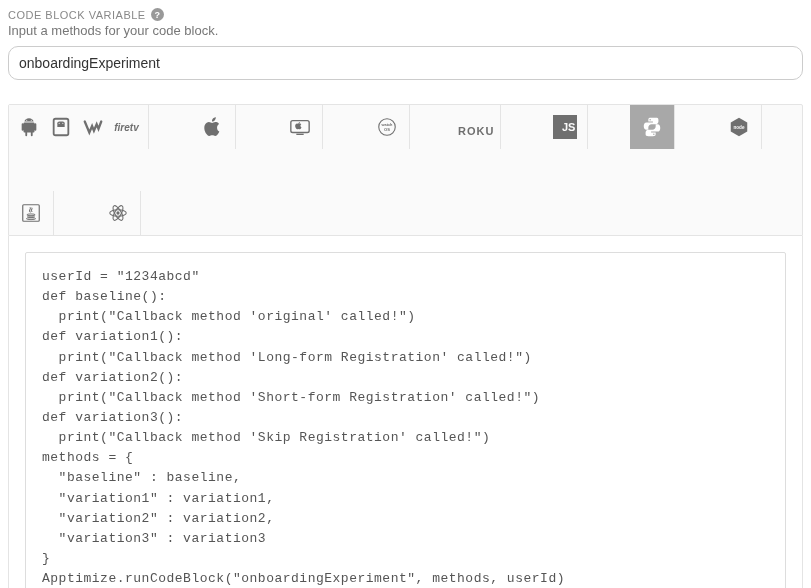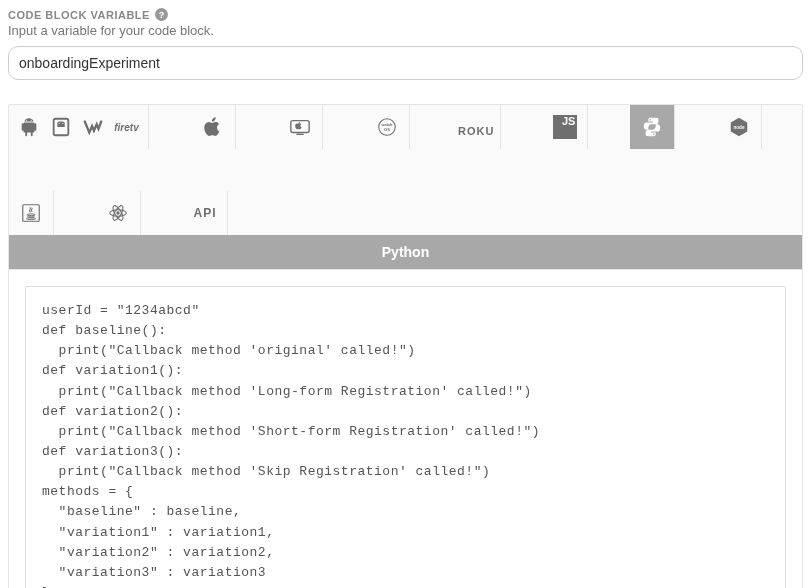--- a/index.html
+++ b/index.html
@@ -12,21 +12,21 @@
   .label-row {
     display: flex;
     align-items: center;
     gap: 5px;
     margin-bottom: 2px;
   }
   .section-label {
     font-size: 11px;
     letter-spacing: 0.5px;
     color: #888;
-    font-weight: 700;
+    font-weight: 400;
   }
   .help-icon {
     width: 13px;
     height: 13px;
     border-radius: 50%;
     background: #999;
     color: #fff;
     font-size: 9px;
     font-weight: bold;
     display: inline-flex;
@@ -111,21 +111,21 @@
 </style>
 </head>
 <body>
 
 
 
 <div class="label-row">
   <span class="section-label">CODE BLOCK VARIABLE</span>
   <span class="help-icon">?</span>
 </div>
-<div class="hint">Input a variable for your code block.</div>
+<div class="hint">Input a methods for your code block.</div>
 
 <input class="var-input" type="text" value="onboardingExperiment" style="">
 
 <div class="tabs-wrap">
   <div class="tabs">
 
     <div class="tab wide">
       <svg viewBox="0 0 24 24">
           <path d="M6 8c0-.6.4-1 1-1h10c.6 0 1 .4 1 1v9c0 .6-.4 1-1 1h-1v3a1 1 0 11-2 0v-3h-4v3a1 1 0 11-2 0v-3H7c-.6 0-1-.4-1-1V8zm-2 1a1 1 0 112 0v6a1 1 0 11-2 0V9zm14 0a1 1 0 112 0v6a1 1 0 11-2 0V9zM7 6c.3-2 2.4-3.5 5-3.5S16.7 4 17 6H7zm2.5-2a.6.6 0 100 1.2.6.6 0 000-1.2zm5 0a.6.6 0 100 1.2.6.6 0 000-1.2zM8 2l1 1.5M16 2l-1 1.5"></path>
         </svg>
@@ -161,21 +161,21 @@
           <text x="12" y="11" text-anchor="middle" font-size="4.2" fill="#6f6f6f" font-weight="600">watch</text>
           <text x="12" y="16" text-anchor="middle" font-size="4.5" fill="#6f6f6f" font-weight="700">OS</text>
         </svg>
     </div>
 
     <div class="tab">
       <span class="txt-icon" style="font-size:11px;margin-top:8px;">ROKU</span>
     </div>
 
     <div class="tab">
-      <div style="width:24px;height:24px;background:#6f6f6f;color:#fafafa;display:flex;align-items:flex-start;justify-content:flex-end;font-size:11px;font-weight:700;padding:0 2px 1px 0;">
+      <div style="width:24px;height:24px;background:#6f6f6f;color:#fafafa;display:flex;align-items:center;justify-content:flex-end;font-size:11px;font-weight:700;padding:0 2px 1px 0;">
         <span>JS</span>
       </div>
     </div>
 
     <div class="tab active">
       <svg viewBox="0 0 24 24">
           <path d="M11 2c-2 0-3 .4-3 2v2h5v1H6c-2 0-3 1.5-3 4s1 4 3 4h2v-2.5c0-2 1.6-3.5 3.5-3.5H16c1.7 0 3-1.3 3-3V4c0-1.6-1-2-3-2h-5zm-1 1.2a.8.8 0 110 1.6.8.8 0 010-1.6z"></path>
           <path d="M13 22c2 0 3-.4 3-2v-2h-5v-1h7c2 0 3-1.5 3-4s-1-4-3-4h-2v2.5c0 2-1.6 3.5-3.5 3.5H8c-1.7 0-3 1.3-3 3V20c0 1.6 1 2 3 2h5zm1-1.2a.8.8 0 110-1.6.8.8 0 010 1.6z"></path>
         </svg>
     </div>
@@ -199,26 +199,22 @@
 
     <div class="tab">
       <svg viewBox="0 0 24 24">
           <circle cx="12" cy="12" r="1.8"></circle>
           <ellipse cx="12" cy="12" rx="9" ry="3.5" fill="none" stroke="#6f6f6f" stroke-width="1.2"></ellipse>
           <ellipse cx="12" cy="12" rx="9" ry="3.5" fill="none" stroke="#6f6f6f" stroke-width="1.2" transform="rotate(60 12 12)"></ellipse>
           <ellipse cx="12" cy="12" rx="9" ry="3.5" fill="none" stroke="#6f6f6f" stroke-width="1.2" transform="rotate(-60 12 12)"></ellipse>
         </svg>
     </div>
 
-    <div class="tab">
-      <span class="txt-icon">API</span>
-    </div>
 
   </div>
-  <div class="lang-bar">Python</div>
 </div>
 
 <div class="code-panel">
   <div class="code-inner">
     <pre>userId = "1234abcd"
 def baseline():
   print("Callback method 'original' called!")
 def variation1():
   print("Callback method 'Long-form Registration' called!")
 def variation2():

